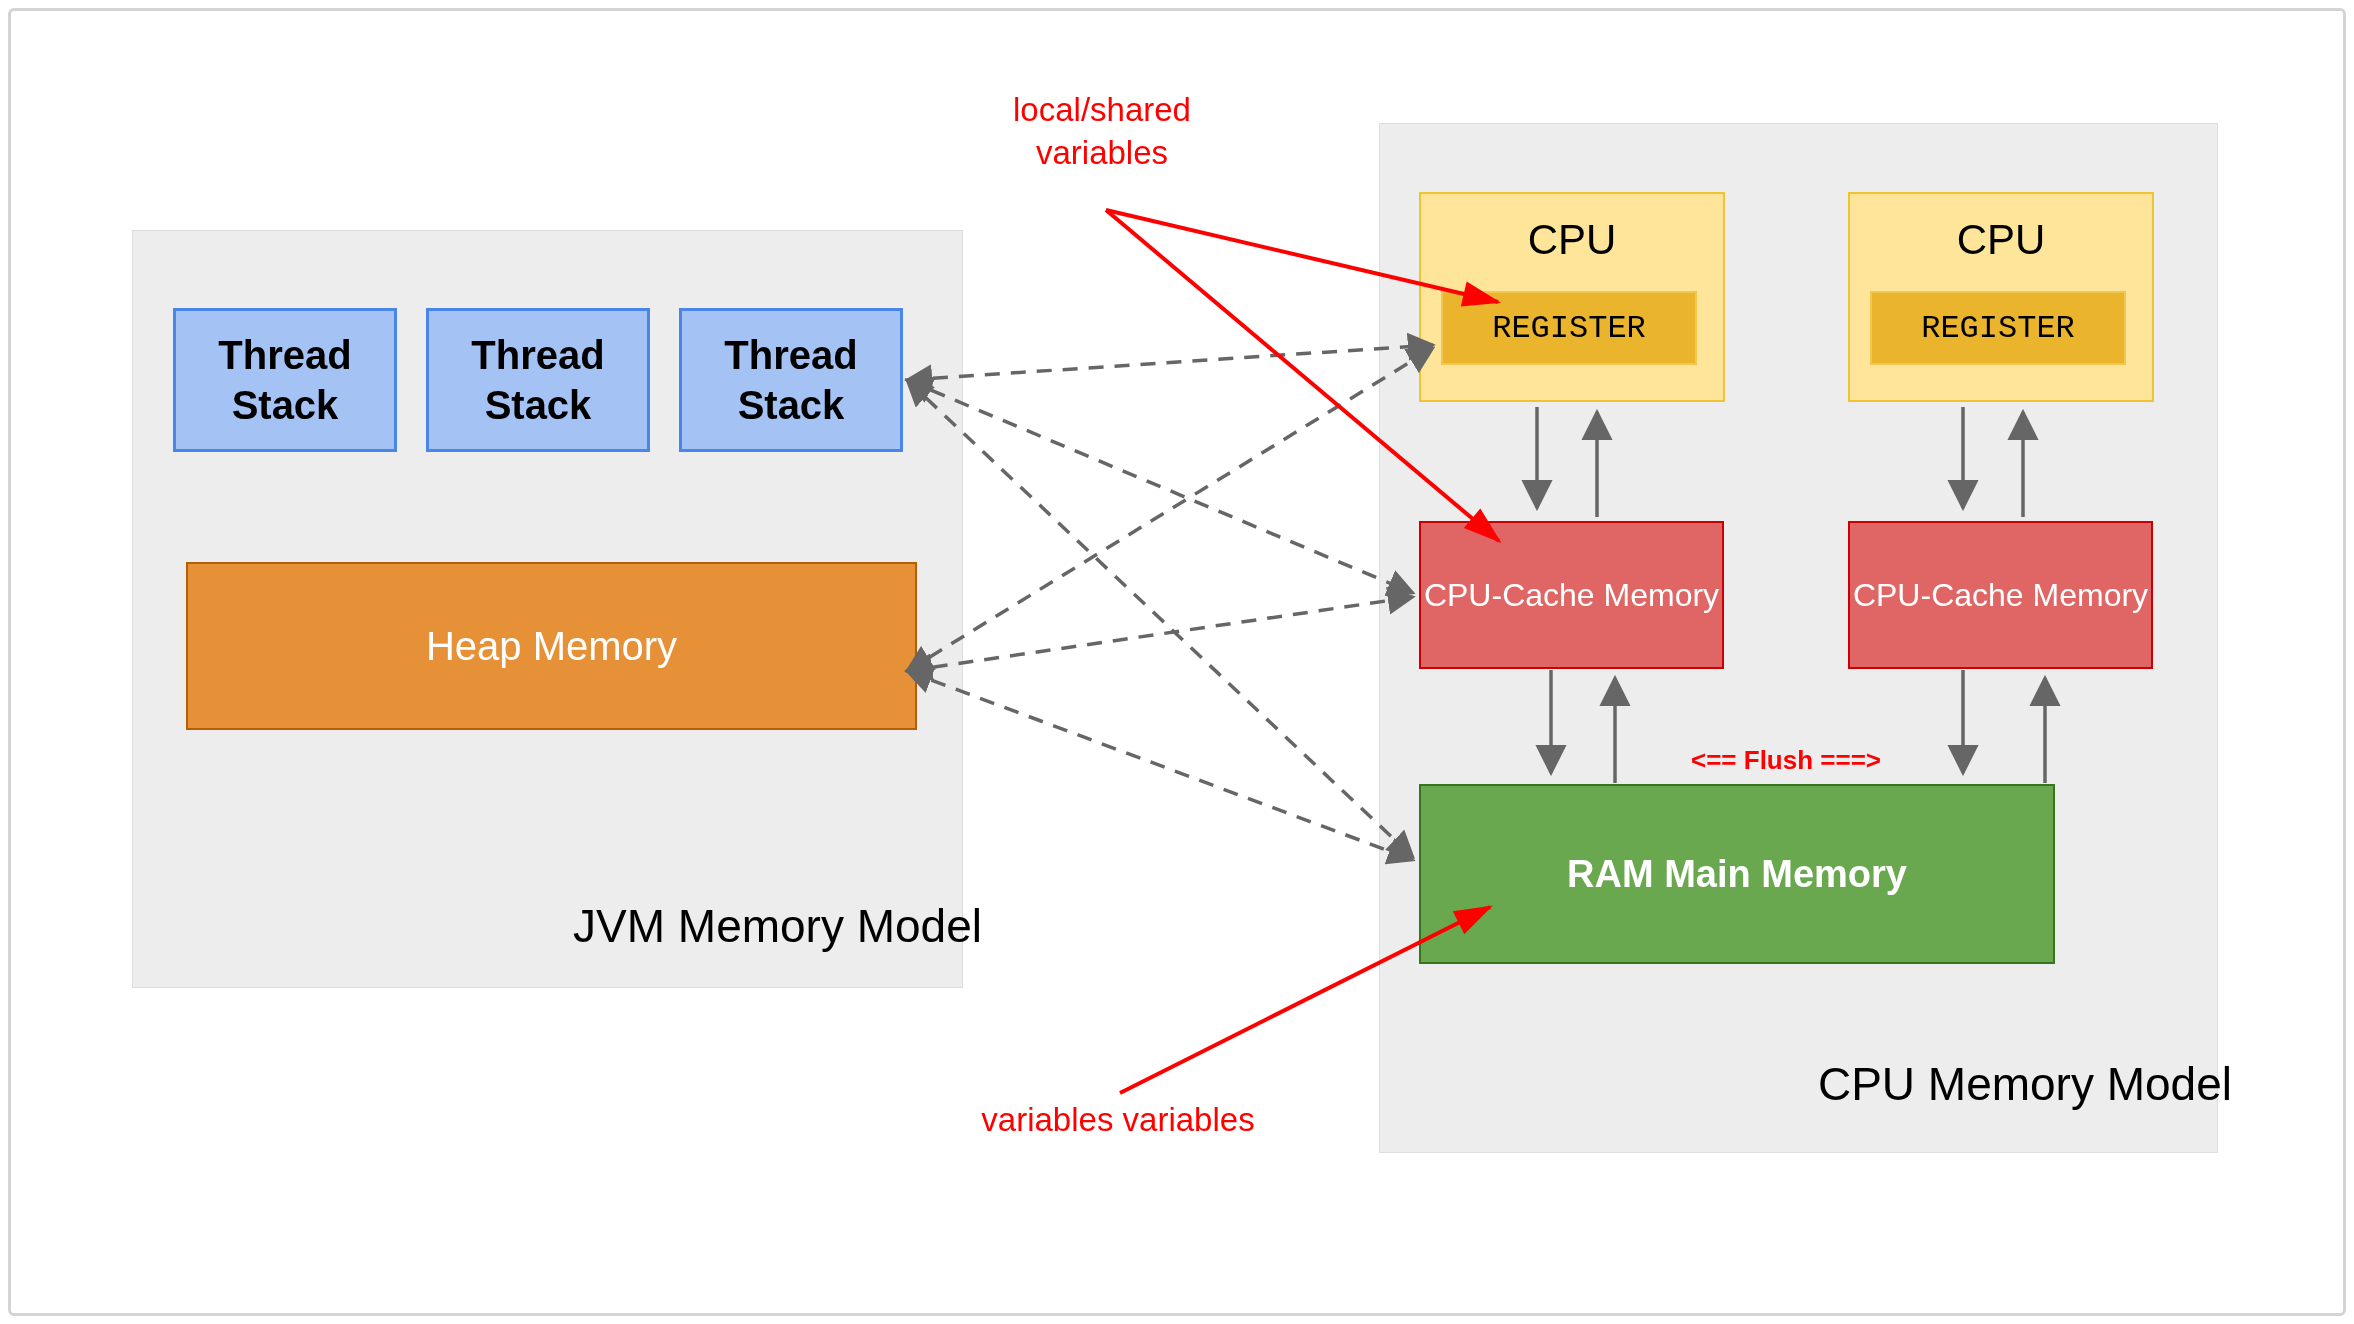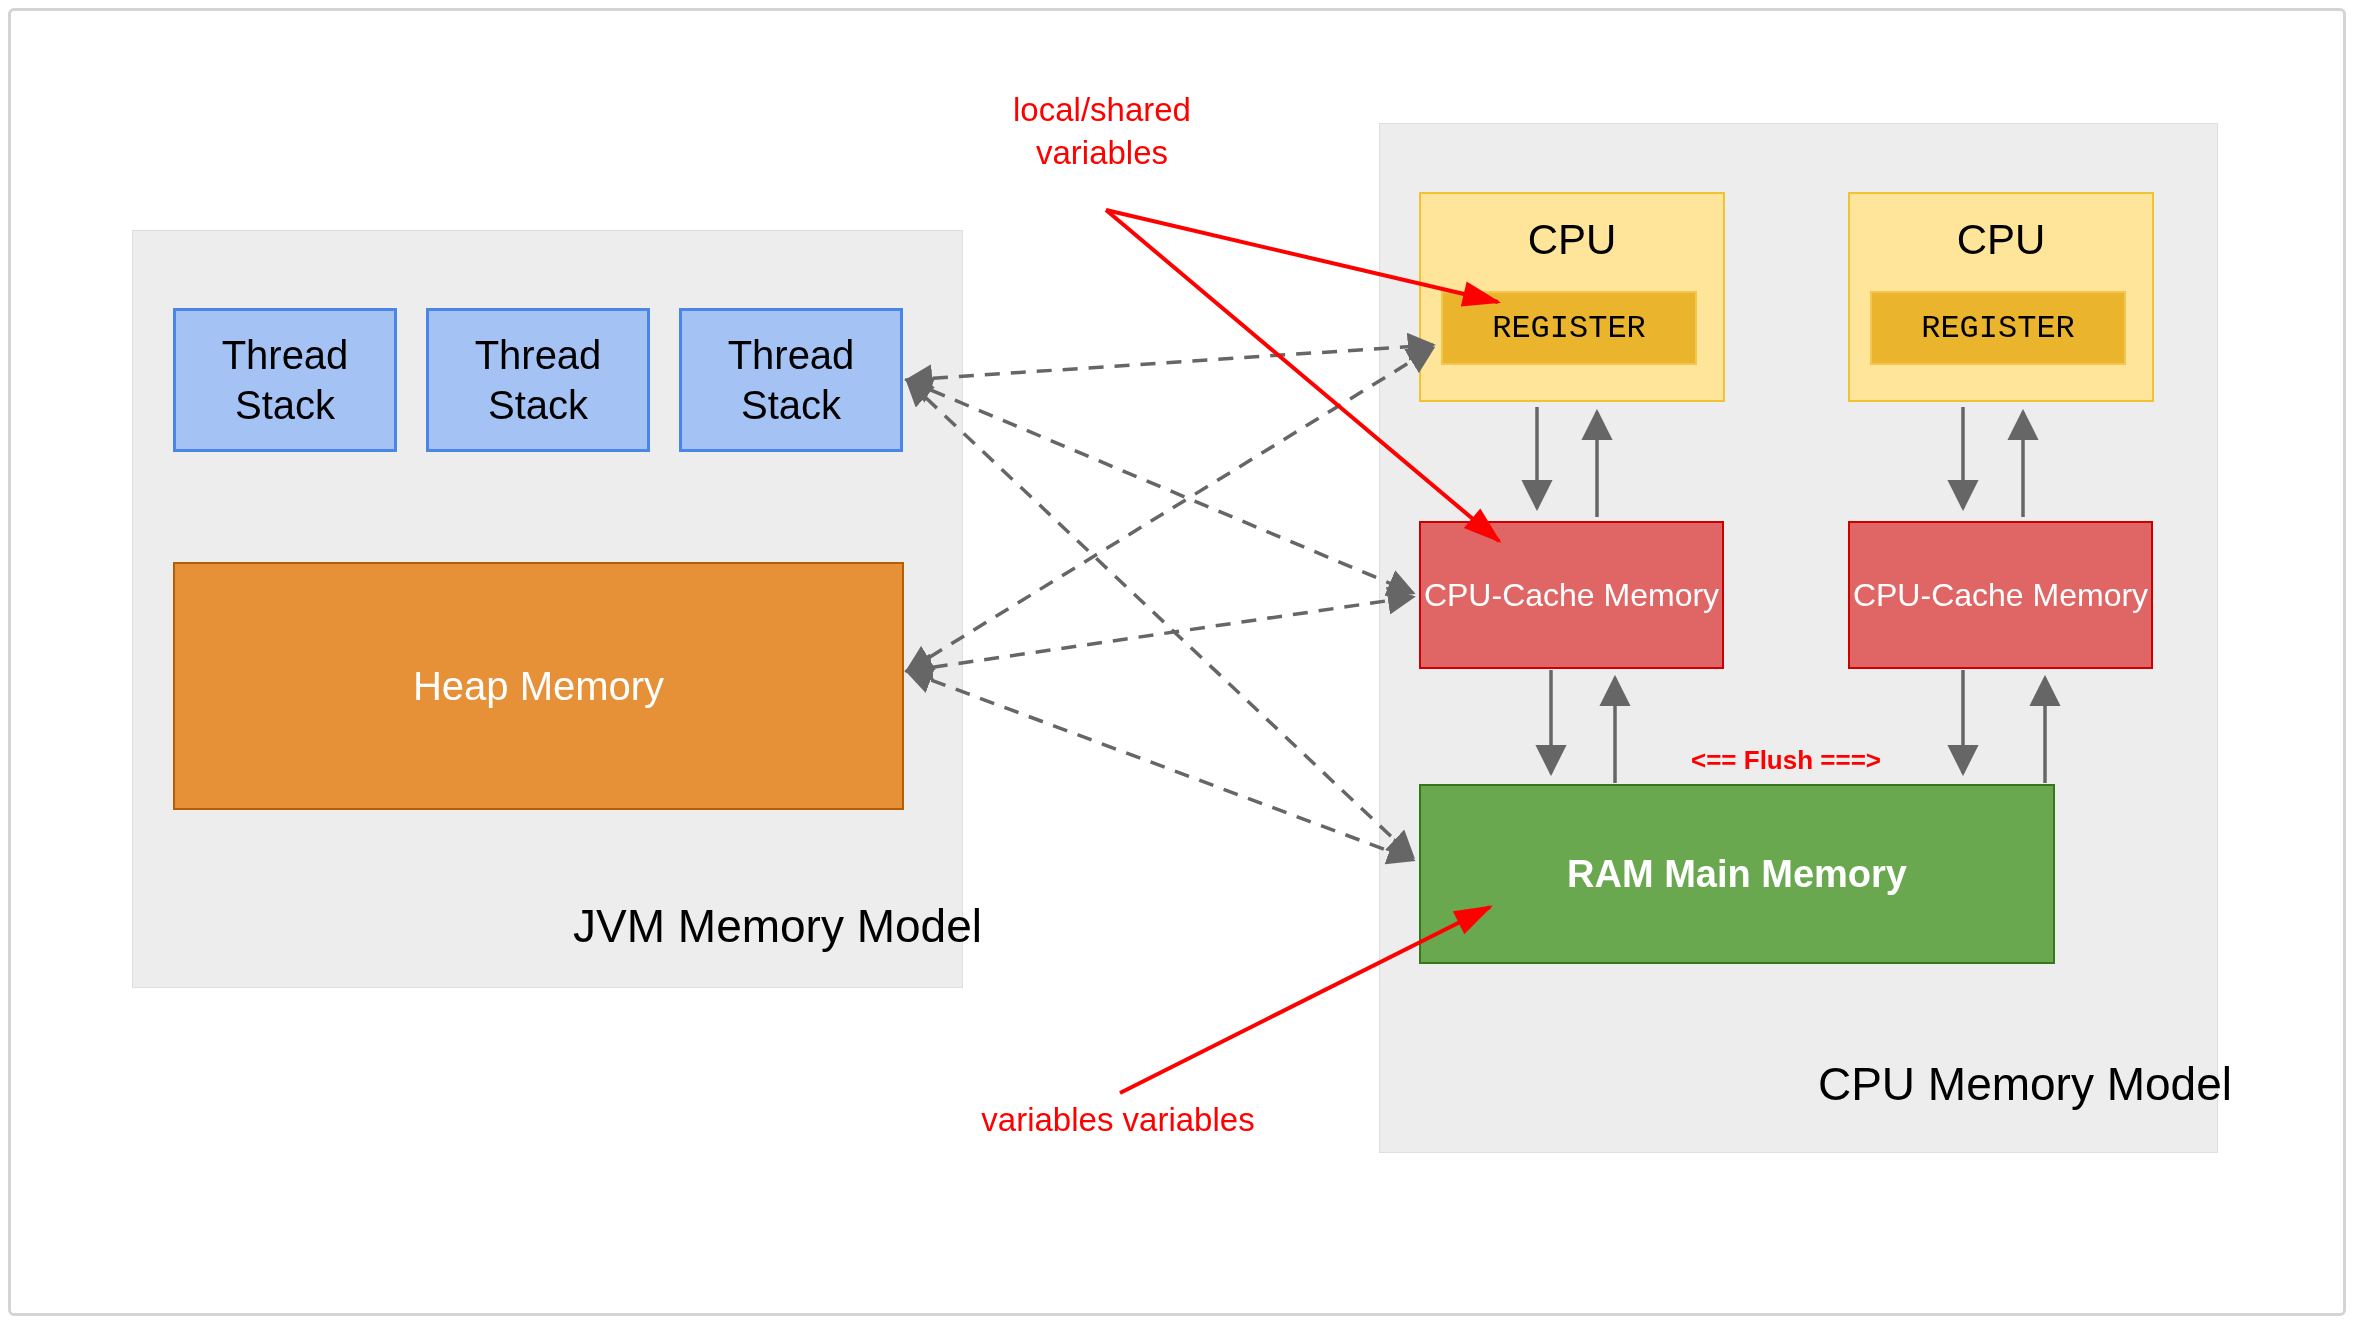--- a/index.html
+++ b/index.html
@@ -38,20 +38,21 @@
     align-items: center;
     justify-content: center;
     text-align: center;
   }
   .thread-stack {
     background: #a4c2f4;
     border: 3px solid #4a86e8;
     color: #000000;
     font-size: 40px;
     line-height: 50px;
+    font-weight: bold;
   }
   .heap {
     background: #e69138;
     border: 2px solid #b45f06;
     color: #ffffff;
     font-size: 40px;
   }
   .cpu-box {
     background: #ffe599;
     border: 2px solid #f1c232;
@@ -127,21 +128,21 @@
 <div class="stage">
 
   <div class="panel" style="left:132px; top:230px; width:831px; height:758px;"></div>
 
   <div class="panel" style="left:1379px; top:123px; width:839px; height:1030px;"></div>
 
   <div class="node thread-stack" style="left:173px; top:308px; width:224px; height:144px;">Thread Stack</div>
   <div class="node thread-stack" style="left:426px; top:308px; width:224px; height:144px;">Thread Stack</div>
   <div class="node thread-stack" style="left:679px; top:308px; width:224px; height:144px;">Thread Stack</div>
 
-  <div class="node heap" style="left:173px; top:562px; width:731px; height:248px;">Heap Memory</div>
+  <div class="node heap" style="left:186px; top:562px; width:731px; height:168px;">Heap Memory</div>
 
   <div class="panel-title" style="left:462px; top:898px;">JVM Memory Model</div>
 
   <div class="node cpu-box" style="left:1419px; top:192px; width:306px; height:210px;">CPU</div>
   <div class="node cpu-box" style="left:1848px; top:192px; width:306px; height:210px;">CPU</div>
 
   <div class="node register" style="left:1441px; top:291px; width:256px; height:74px;">REGISTER</div>
   <div class="node register" style="left:1870px; top:291px; width:256px; height:74px;">REGISTER</div>
 
   <div class="node cache" style="left:1419px; top:521px; width:305px; height:148px;">CPU-Cache Memory</div>

